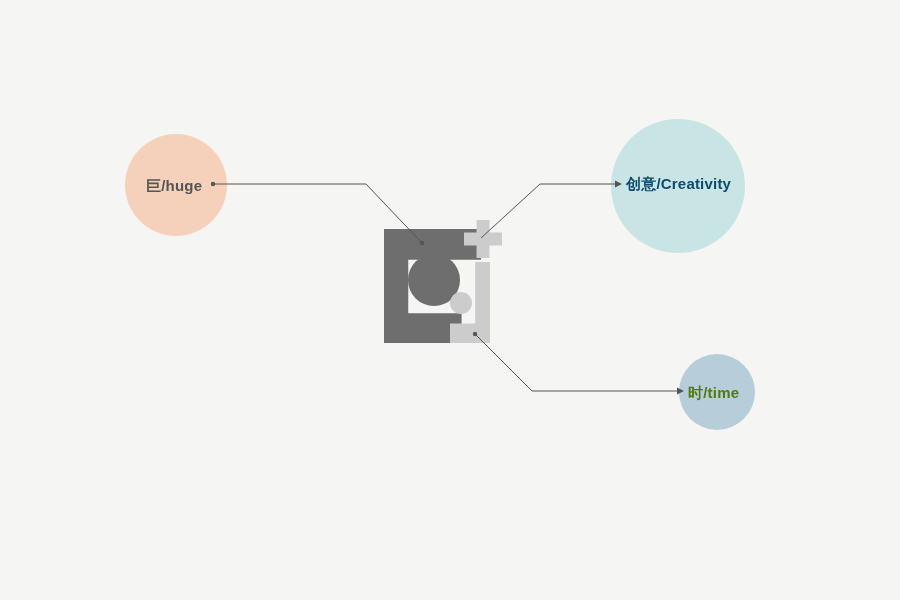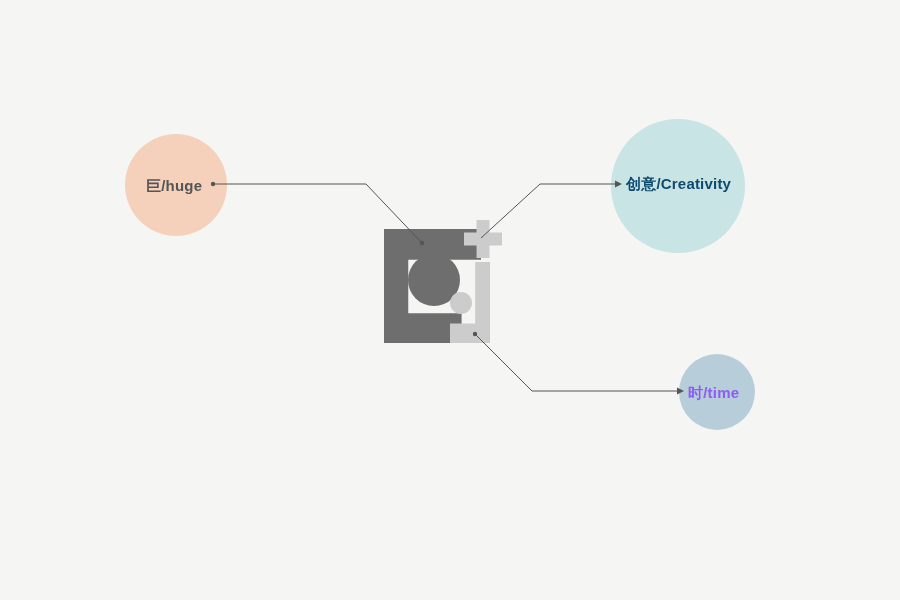--- a/index.html
+++ b/index.html
@@ -69,15 +69,15 @@
       <circle cx="422" cy="243" r="2.2" fill="#555555"></circle>
       <polyline points="481,238 540,184 620,184" fill="none" stroke="#555555" stroke-width="1"></polyline>
       <path d="M615,180.5 L622,184 L615,187.5 Z" fill="#555555"></path>
       <polyline points="475,334 532,391 682,391" fill="none" stroke="#555555" stroke-width="1"></polyline>
       <path d="M677,387.5 L684,391 L677,394.5 Z" fill="#555555"></path>
       <circle cx="475" cy="334" r="2.2" fill="#555555"></circle>
     </svg>
 
   <div class="bubble-label" id="label-huge" style="left: 146px; top: 178px; color: rgb(85, 85, 85);">巨/huge</div>
   <div class="bubble-label" id="label-creativity" style="left: 626px; top: 176px; color: #0c4a6e;">创意/Creativity</div>
-  <div class="bubble-label" id="label-time" style="left: 688px; top: 385px; color: #8b5cf6;">时/time</div>
+  <div class="bubble-label" id="label-time" style="left: 688px; top: 385px; color: #4d7c0f;">时/time</div>
 
 </div>
 
 </body></html>

